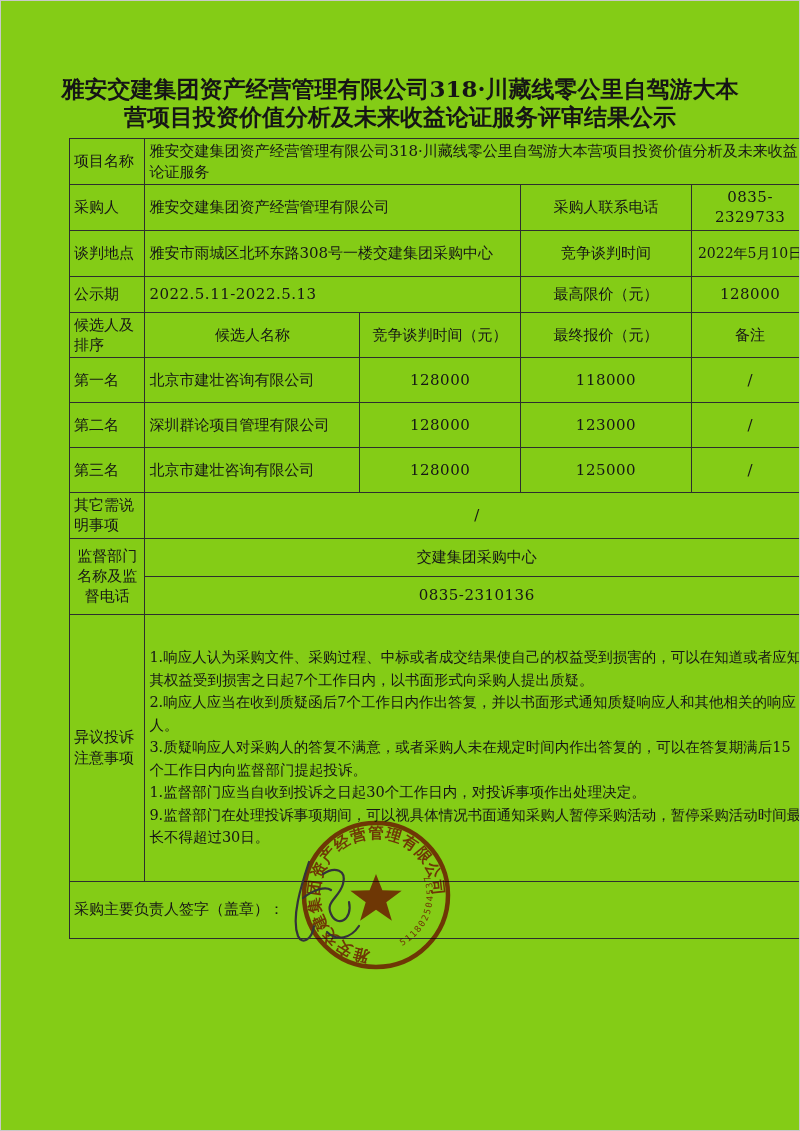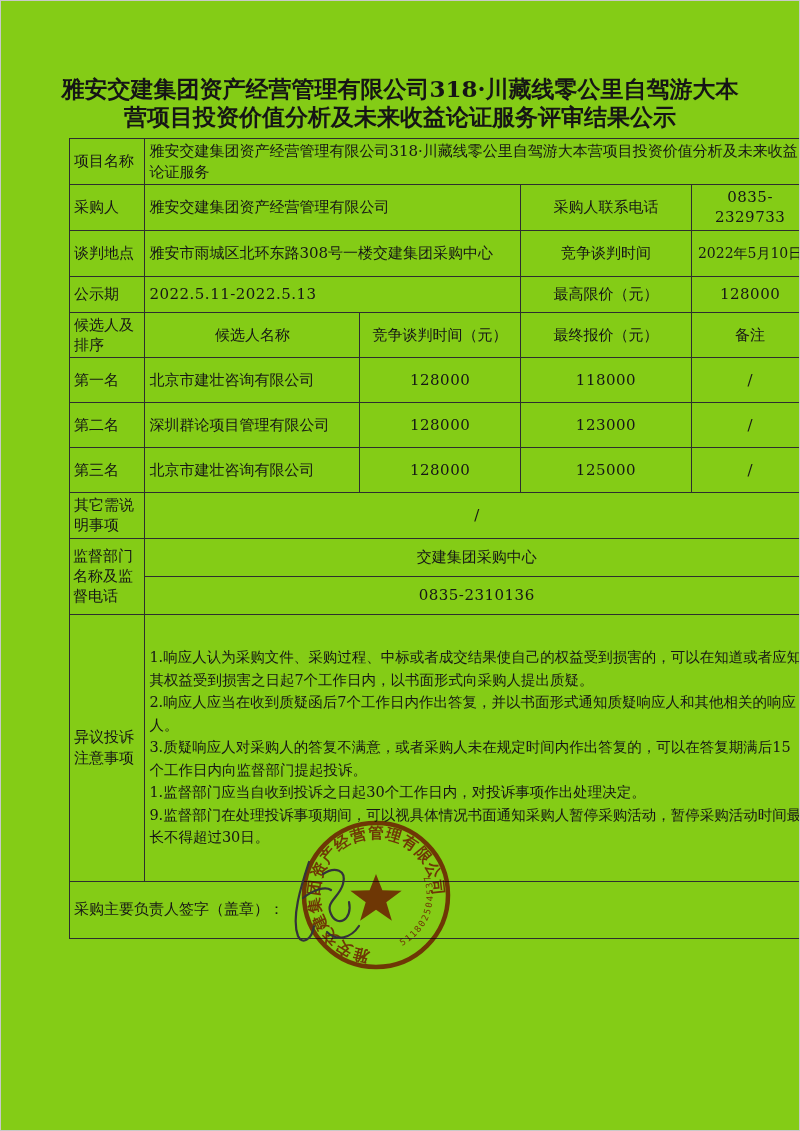--- a/index.html
+++ b/index.html
@@ -140,21 +140,21 @@
       <td class="num">125000</td>
       <td class="ctr">/</td>
     </tr>
 
     <tr class="h44">
       <td class="lbl">其它需说明事项</td>
       <td class="ctr" colspan="4">/</td>
     </tr>
 
     <tr class="h38">
-      <td class="lbl ctr" rowspan="2" style="text-align:left;padding:2px 3px;">监督部门名称及监督电话</td>
+      <td class="lbl ctr" rowspan="2" style="text-align:center;padding:2px 3px;">监督部门名称及监督电话</td>
       <td class="ctr" colspan="4">交建集团采购中心</td>
     </tr>
     <tr class="h38">
       <td class="ctr num" colspan="4">0835-2310136</td>
     </tr>
 
     <tr class="hbig">
       <td class="lbl">异议投诉注意事项</td>
       <td class="notes-cell" colspan="4">
         <div class="note-line">1.响应人认为采购文件、采购过程、中标或者成交结果使自己的权益受到损害的，可以在知道或者应知其权益受到损害之日起7个工作日内，以书面形式向采购人提出质疑。</div>

